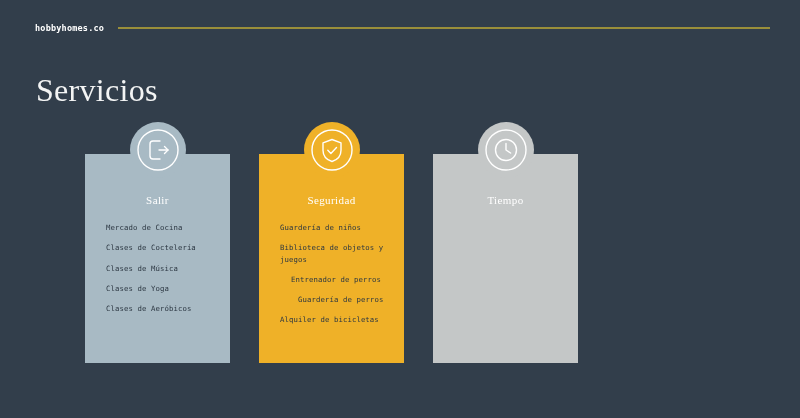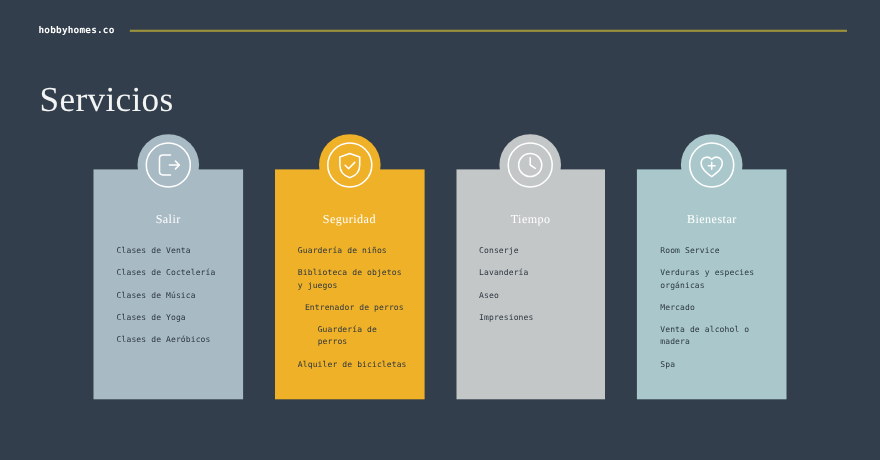--- a/index.html
+++ b/index.html
@@ -117,21 +117,21 @@
         <div class="card-badge" style="background: rgb(168, 186, 196);">
           <svg width="56" height="56" viewBox="0 0 56 56" fill="none" stroke="#ffffff" stroke-width="1.4" stroke-linecap="round" stroke-linejoin="round">
             <circle cx="28" cy="28" r="20"></circle>
             <path d="M30 19h-7a3 3 0 0 0-3 3v12a3 3 0 0 0 3 3h7"></path>
             <path d="M29 28h9"></path>
             <path d="M34.5 24.5 38 28l-3.5 3.5"></path>
           </svg>
         </div>
         <div class="card-title">Salir</div>
         <ul class="card-list">
-          <li style="color: rgb(43, 54, 65);">Clases de Venta</li>
+          <li style="color: rgb(43, 54, 65);">Mercado de Cocina</li>
           <li style="color: rgb(43, 54, 65);">Clases de Coctelería</li>
           <li style="color: rgb(43, 54, 65);">Clases de Música</li>
           <li style="color: rgb(43, 54, 65);">Clases de Yoga</li>
           <li style="color: rgb(43, 54, 65);">Clases de Aeróbicos</li>
         </ul>
       </div>
       <div class="card" style="background: rgb(239, 177, 40);">
         <div class="card-badge" style="background: rgb(239, 177, 40);">
           <svg width="56" height="56" viewBox="0 0 56 56" fill="none" stroke="#ffffff" stroke-width="1.4" stroke-linecap="round" stroke-linejoin="round">
             <circle cx="28" cy="28" r="20"></circle>
@@ -150,39 +150,16 @@
       </div>
       <div class="card" style="background: rgb(196, 199, 199);">
         <div class="card-badge" style="background: rgb(196, 199, 199);">
           <svg width="56" height="56" viewBox="0 0 56 56" fill="none" stroke="#ffffff" stroke-width="1.4" stroke-linecap="round" stroke-linejoin="round">
             <circle cx="28" cy="28" r="20"></circle>
             <circle cx="28" cy="28" r="10.5"></circle>
             <path d="M28 21.5V28l4.6 3"></path>
           </svg>
         </div>
         <div class="card-title">Tiempo</div>
-        <ul class="card-list">
-          <li style="color: rgb(43, 54, 65);">Conserje</li>
-          <li style="color: rgb(43, 54, 65);">Lavandería</li>
-          <li style="color: rgb(43, 54, 65);">Aseo</li>
-          <li style="color: rgb(43, 54, 65);">Impresiones</li>
-        </ul>
-      </div>
-      <div class="card" style="background: rgb(170, 200, 204);">
-        <div class="card-badge" style="background: rgb(170, 200, 204);">
-          <svg width="56" height="56" viewBox="0 0 56 56" fill="none" stroke="#ffffff" stroke-width="1.4" stroke-linecap="round" stroke-linejoin="round">
-            <circle cx="28" cy="28" r="20"></circle>
-            <path d="M28 38.5s-9.6-5.9-9.6-12.2a5.4 5.4 0 0 1 9.6-3.4 5.4 5.4 0 0 1 9.6 3.4c0 6.3-9.6 12.2-9.6 12.2z"></path>
-            <path d="M28 25.6v6.2M24.9 28.7h6.2"></path>
-          </svg>
-        </div>
-        <div class="card-title">Bienestar</div>
-        <ul class="card-list">
-          <li style="color: rgb(43, 54, 65);">Room Service</li>
-          <li style="color: rgb(43, 54, 65);">Verduras y especies orgánicas</li>
-          <li style="color: rgb(43, 54, 65);">Mercado</li>
-          <li style="color: rgb(43, 54, 65);">Venta de alcohol o madera</li>
-          <li style="color: rgb(43, 54, 65);">Spa</li>
-        </ul>
       </div>
     </div>
 
 </div>
 
 </body></html>

